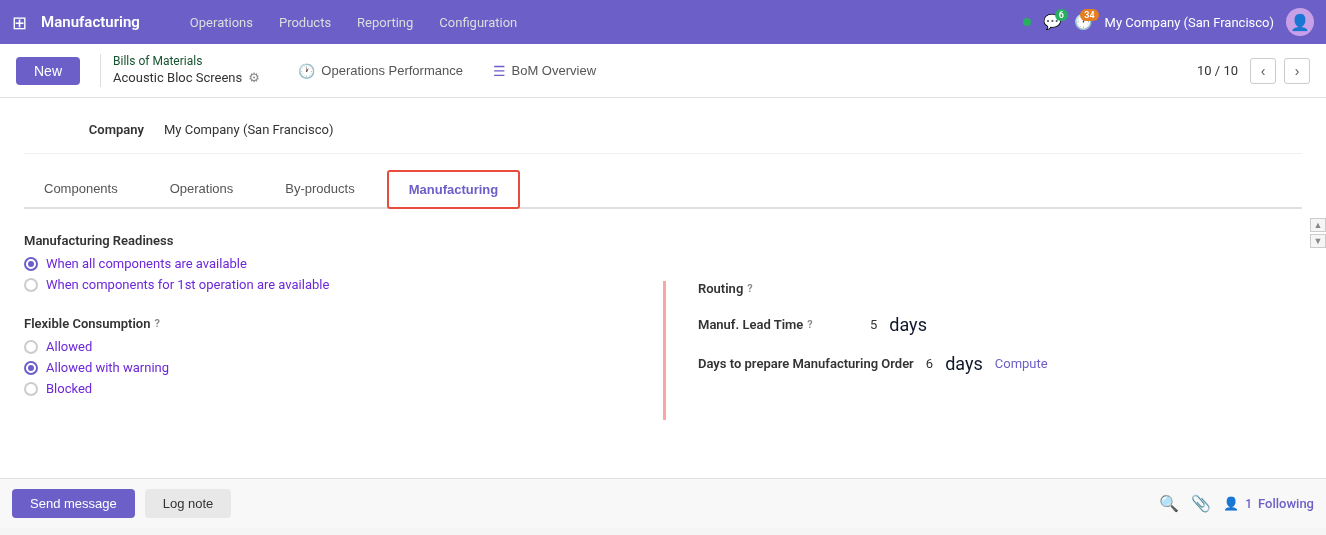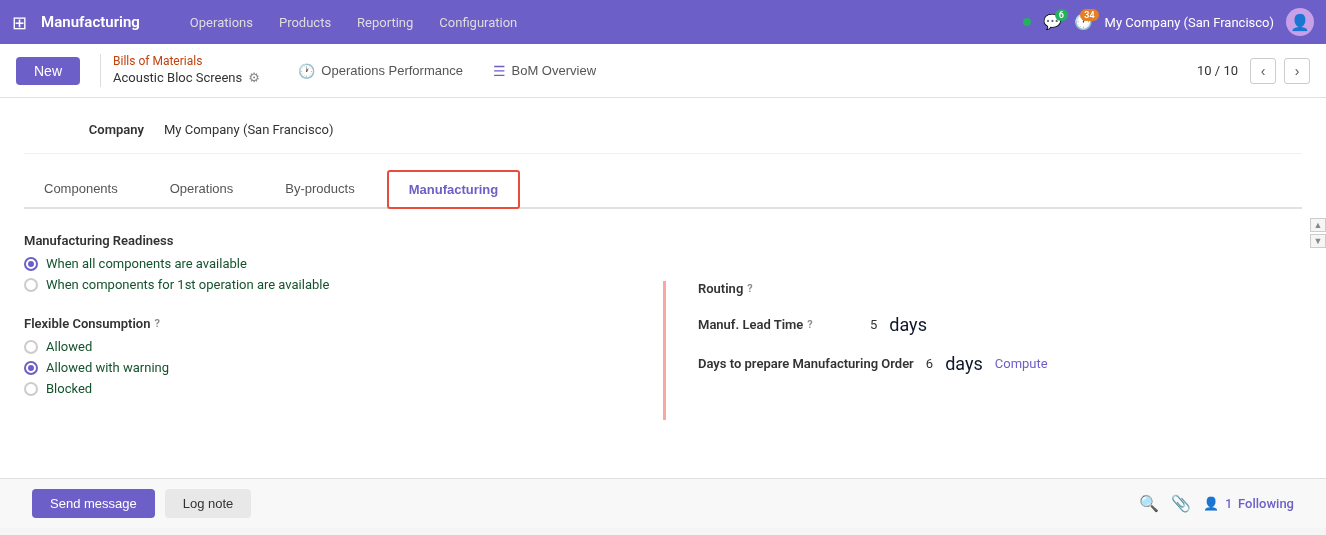--- a/index.html
+++ b/index.html
@@ -49,21 +49,21 @@
       color: #fff;
       border: none;
       border-radius: 4px;
       padding: 6px 18px;
       font-size: 14px;
       font-weight: 500;
       cursor: pointer;
       height: 28px;
     }
     .breadcrumb-info { display: flex; flex-direction: column; line-height: 1.3; margin-left: 4px; border-left: 1px solid #ddd; padding-left: 12px; }
-    .breadcrumb-title { font-size: 12px; color: #c2410c; cursor: pointer; }
+    .breadcrumb-title { font-size: 12px; color: #14532d; cursor: pointer; }
     .breadcrumb-sub { font-size: 13px; color: #333; display: flex; align-items: center; gap: 6px; }
     .breadcrumb-gear { color: #888; font-size: 13px; cursor: pointer; }
     .breadcrumb-actions { display: flex; align-items: center; gap: 10px; margin-left: 12px; }
     .action-btn {
       display: flex; align-items: center; gap: 6px;
       border: none; background: transparent; cursor: pointer;
       color: #555; font-size: 13px; padding: 5px 10px;
       border-radius: 4px;
     }
     .action-btn .icon { font-size: 14px; color: #6c5fc7; }
@@ -128,21 +128,21 @@
       gap: 0;
       padding: 24px 0;
     }
     .form-left, .form-right {
       padding: 0 20px 0 0;
     }
     .form-right { border-left: 3px solid #fca5a5; padding-left: 32px; margin-top: 48px; }
     .field-group { margin-bottom: 24px; }
     .field-label { font-weight: 600; color: #333; font-size: 13px; margin-bottom: 8px; display: flex; align-items: center; gap: 4px; }
     .field-label .help { color: #888; font-size: 11px; cursor: help; }
-    .radio-option { display: flex; align-items: center; gap: 8px; margin-bottom: 6px; cursor: pointer; font-size: 13px; color: #14532d; }
+    .radio-option { display: flex; align-items: center; gap: 8px; margin-bottom: 6px; cursor: pointer; font-size: 13px; color: #6d28d9; }
     .radio-circle {
       width: 14px; height: 14px; border-radius: 50%; border: 2px solid #ccc;
       display: flex; align-items: center; justify-content: center; background: #fff;
       flex-shrink: 0;
     }
     .radio-circle.checked { border-color: #6c5fc7; }
     .radio-circle.checked::after {
       content: ''; width: 6px; height: 6px; border-radius: 50%; background: #6c5fc7;
     }
     .radio-circle.unchecked { border-color: #ccc; }
@@ -151,21 +151,21 @@
     .right-field { display: flex; align-items: center; gap: 12px; margin-bottom: 18px; }
     .right-label { font-weight: 600; color: #333; font-size: 13px; min-width: 160px; display: flex; align-items: center; gap: 4px; }
     .right-value { color: #333; font-size: 13px; }
     .right-unit { color: #0f172a; font-size: 18px; }
     .compute-link { color: #6c5fc7; font-size: 13px; cursor: pointer; }
 
     
     .footer-bar {
       background: #f8f8f8;
       border-top: 1px solid #e0e0e0;
-      padding: 10px 32px;
+      padding: 10px 12px;
       display: flex;
       align-items: center;
       gap: 10px;
     }
     .footer-btn {
       padding: 7px 18px;
       border-radius: 4px;
       font-size: 13px;
       cursor: pointer;
       border: none;

